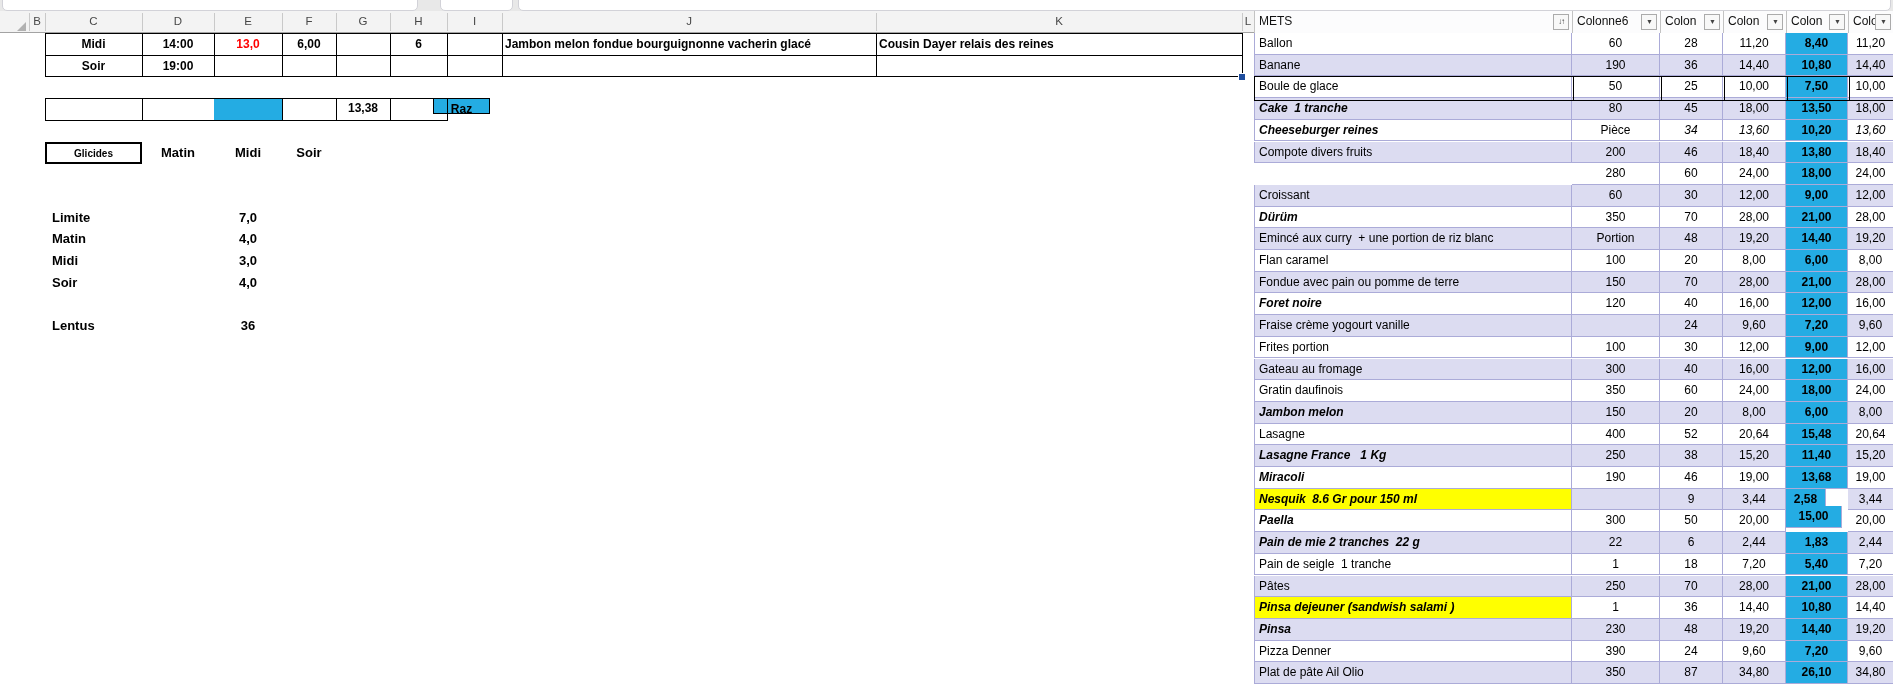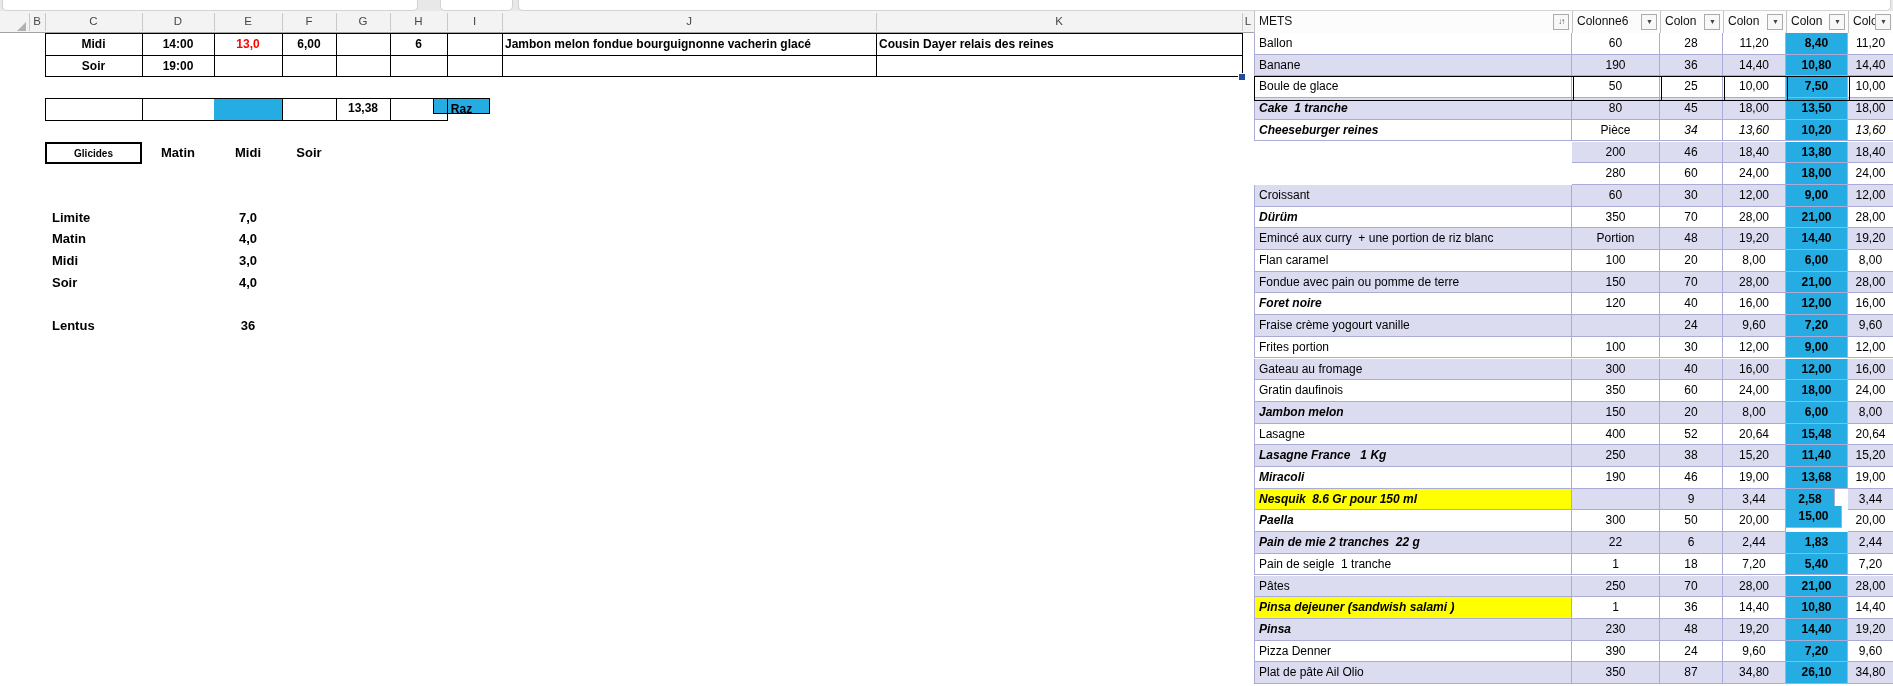--- a/index.html
+++ b/index.html
@@ -200,20 +200,21 @@
       <div class="tcell ctr" style="left: 1660px; top: 65.1px; width: 63px; height: 21.7px; line-height: 20.7px; text-align: center; background: rgb(220, 220, 241);">45</div>
       <div class="tcell ctr" style="left: 1723px; top: 65.1px; width: 63px; height: 21.7px; line-height: 20.7px; text-align: center; background: rgb(220, 220, 241);">18,00</div>
       <div class="tcell ctr bold" style="left: 1786px; top: 65.1px; width: 62px; height: 21.7px; line-height: 20.7px; text-align: center; background: rgb(36, 172, 227);">13,50</div>
       <div class="tcell ctr" style="left: 1848px; top: 65.1px; width: 46px; height: 21.7px; line-height: 20.7px; text-align: center; background: rgb(220, 220, 241);">18,00</div>
       <div class="tcell tname bi" style="left: 1254px; top: 86.8px; width: 318px; height: 21.7px; line-height: 20.7px; background: rgb(255, 255, 255);">Cheeseburger reines</div>
       <div class="tcell ctr" style="left: 1572px; top: 86.8px; width: 88px; height: 21.7px; line-height: 20.7px; text-align: center; background: rgb(255, 255, 255);">Pièce</div>
       <div class="tcell ctr it" style="left: 1660px; top: 86.8px; width: 63px; height: 21.7px; line-height: 20.7px; text-align: center; background: rgb(255, 255, 255);">34</div>
       <div class="tcell ctr it" style="left: 1723px; top: 86.8px; width: 63px; height: 21.7px; line-height: 20.7px; text-align: center; background: rgb(255, 255, 255);">13,60</div>
       <div class="tcell ctr bold" style="left: 1786px; top: 86.8px; width: 62px; height: 21.7px; line-height: 20.7px; text-align: center; background: rgb(36, 172, 227);">10,20</div>
       <div class="tcell ctr it" style="left: 1848px; top: 86.8px; width: 46px; height: 21.7px; line-height: 20.7px; text-align: center; background: rgb(255, 255, 255);">13,60</div>
+      <div class="tcell tname" style="left: 1254px; top: 108.5px; width: 318px; height: 21.7px; line-height: 20.7px; background: rgb(220, 220, 241);">Compote divers fruits</div>
       <div class="tcell ctr" style="left: 1572px; top: 108.5px; width: 88px; height: 21.7px; line-height: 20.7px; text-align: center; background: rgb(220, 220, 241);">200</div>
       <div class="tcell ctr" style="left: 1660px; top: 108.5px; width: 63px; height: 21.7px; line-height: 20.7px; text-align: center; background: rgb(220, 220, 241);">46</div>
       <div class="tcell ctr" style="left: 1723px; top: 108.5px; width: 63px; height: 21.7px; line-height: 20.7px; text-align: center; background: rgb(220, 220, 241);">18,40</div>
       <div class="tcell ctr bold" style="left: 1786px; top: 108.5px; width: 62px; height: 21.7px; line-height: 20.7px; text-align: center; background: rgb(36, 172, 227);">13,80</div>
       <div class="tcell ctr" style="left: 1848px; top: 108.5px; width: 46px; height: 21.7px; line-height: 20.7px; text-align: center; background: rgb(220, 220, 241);">18,40</div>
       <div class="tcell ctr" style="left: 1572px; top: 130.2px; width: 88px; height: 21.7px; line-height: 20.7px; text-align: center; background: rgb(255, 255, 255);">280</div>
       <div class="tcell ctr" style="left: 1660px; top: 130.2px; width: 63px; height: 21.7px; line-height: 20.7px; text-align: center; background: rgb(255, 255, 255);">60</div>
       <div class="tcell ctr" style="left: 1723px; top: 130.2px; width: 63px; height: 21.7px; line-height: 20.7px; text-align: center; background: rgb(255, 255, 255);">24,00</div>
       <div class="tcell ctr bold" style="left: 1786px; top: 130.2px; width: 62px; height: 21.7px; line-height: 20.7px; text-align: center; background: rgb(36, 172, 227);">18,00</div>
       <div class="tcell ctr" style="left: 1848px; top: 130.2px; width: 46px; height: 21.7px; line-height: 20.7px; text-align: center; background: rgb(255, 255, 255);">24,00</div>
@@ -298,21 +299,21 @@
       <div class="tcell tname bi" style="left: 1254px; top: 434px; width: 318px; height: 21.7px; line-height: 20.7px; background: rgb(255, 255, 255);">Miracoli</div>
       <div class="tcell ctr" style="left: 1572px; top: 434px; width: 88px; height: 21.7px; line-height: 20.7px; text-align: center; background: rgb(255, 255, 255);">190</div>
       <div class="tcell ctr" style="left: 1660px; top: 434px; width: 63px; height: 21.7px; line-height: 20.7px; text-align: center; background: rgb(255, 255, 255);">46</div>
       <div class="tcell ctr" style="left: 1723px; top: 434px; width: 63px; height: 21.7px; line-height: 20.7px; text-align: center; background: rgb(255, 255, 255);">19,00</div>
       <div class="tcell ctr bold" style="left: 1786px; top: 434px; width: 62px; height: 21.7px; line-height: 20.7px; text-align: center; background: rgb(36, 172, 227);">13,68</div>
       <div class="tcell ctr" style="left: 1848px; top: 434px; width: 46px; height: 21.7px; line-height: 20.7px; text-align: center; background: rgb(255, 255, 255);">19,00</div>
       <div class="tcell tname bi" style="left: 1254px; top: 455.7px; width: 318px; height: 21.7px; line-height: 20.7px; background: rgb(255, 255, 0);">Nesquik  8.6 Gr pour 150 ml</div>
       <div class="tcell ctr" style="left: 1572px; top: 455.7px; width: 88px; height: 21.7px; line-height: 20.7px; text-align: center; background: rgb(220, 220, 241);"></div>
       <div class="tcell ctr" style="left: 1660px; top: 455.7px; width: 63px; height: 21.7px; line-height: 20.7px; text-align: center; background: rgb(220, 220, 241);">9</div>
       <div class="tcell ctr" style="left: 1723px; top: 455.7px; width: 63px; height: 21.7px; line-height: 20.7px; text-align: center; background: rgb(220, 220, 241);">3,44</div>
-      <div class="tcell ctr bold" style="left: 1786px; top: 455.7px; width: 49px; height: 21.7px; line-height: 20.7px; text-align: center; background: rgb(36, 172, 227);">2,58</div>
+      <div class="tcell ctr bold" style="left: 1786px; top: 455.7px; width: 40px; height: 21.7px; line-height: 20.7px; text-align: center; background: rgb(36, 172, 227);">2,58</div>
       <div class="tcell ctr" style="left: 1848px; top: 455.7px; width: 46px; height: 21.7px; line-height: 20.7px; text-align: center; background: rgb(220, 220, 241);">3,44</div>
       <div class="tcell tname bi" style="left: 1254px; top: 477.4px; width: 318px; height: 21.7px; line-height: 20.7px; background: rgb(255, 255, 255);">Paella</div>
       <div class="tcell ctr" style="left: 1572px; top: 477.4px; width: 88px; height: 21.7px; line-height: 20.7px; text-align: center; background: rgb(255, 255, 255);">300</div>
       <div class="tcell ctr" style="left: 1660px; top: 477.4px; width: 63px; height: 21.7px; line-height: 20.7px; text-align: center; background: rgb(255, 255, 255);">50</div>
       <div class="tcell ctr" style="left: 1723px; top: 477.4px; width: 63px; height: 21.7px; line-height: 20.7px; text-align: center; background: rgb(255, 255, 255);">20,00</div>
       <div class="tcell ctr bold" style="left: 1786px; top: 473px; width: 56px; height: 21.7px; line-height: 20.7px; text-align: center; background: rgb(36, 172, 227);">15,00</div>
       <div class="tcell ctr" style="left: 1848px; top: 477.4px; width: 46px; height: 21.7px; line-height: 20.7px; text-align: center; background: rgb(255, 255, 255);">20,00</div>
       <div class="tcell tname bi" style="left: 1254px; top: 499.1px; width: 318px; height: 21.7px; line-height: 20.7px; background: rgb(220, 220, 241);">Pain de mie 2 tranches  22 g</div>
       <div class="tcell ctr" style="left: 1572px; top: 499.1px; width: 88px; height: 21.7px; line-height: 20.7px; text-align: center; background: rgb(220, 220, 241);">22</div>
       <div class="tcell ctr" style="left: 1660px; top: 499.1px; width: 63px; height: 21.7px; line-height: 20.7px; text-align: center; background: rgb(220, 220, 241);">6</div>

